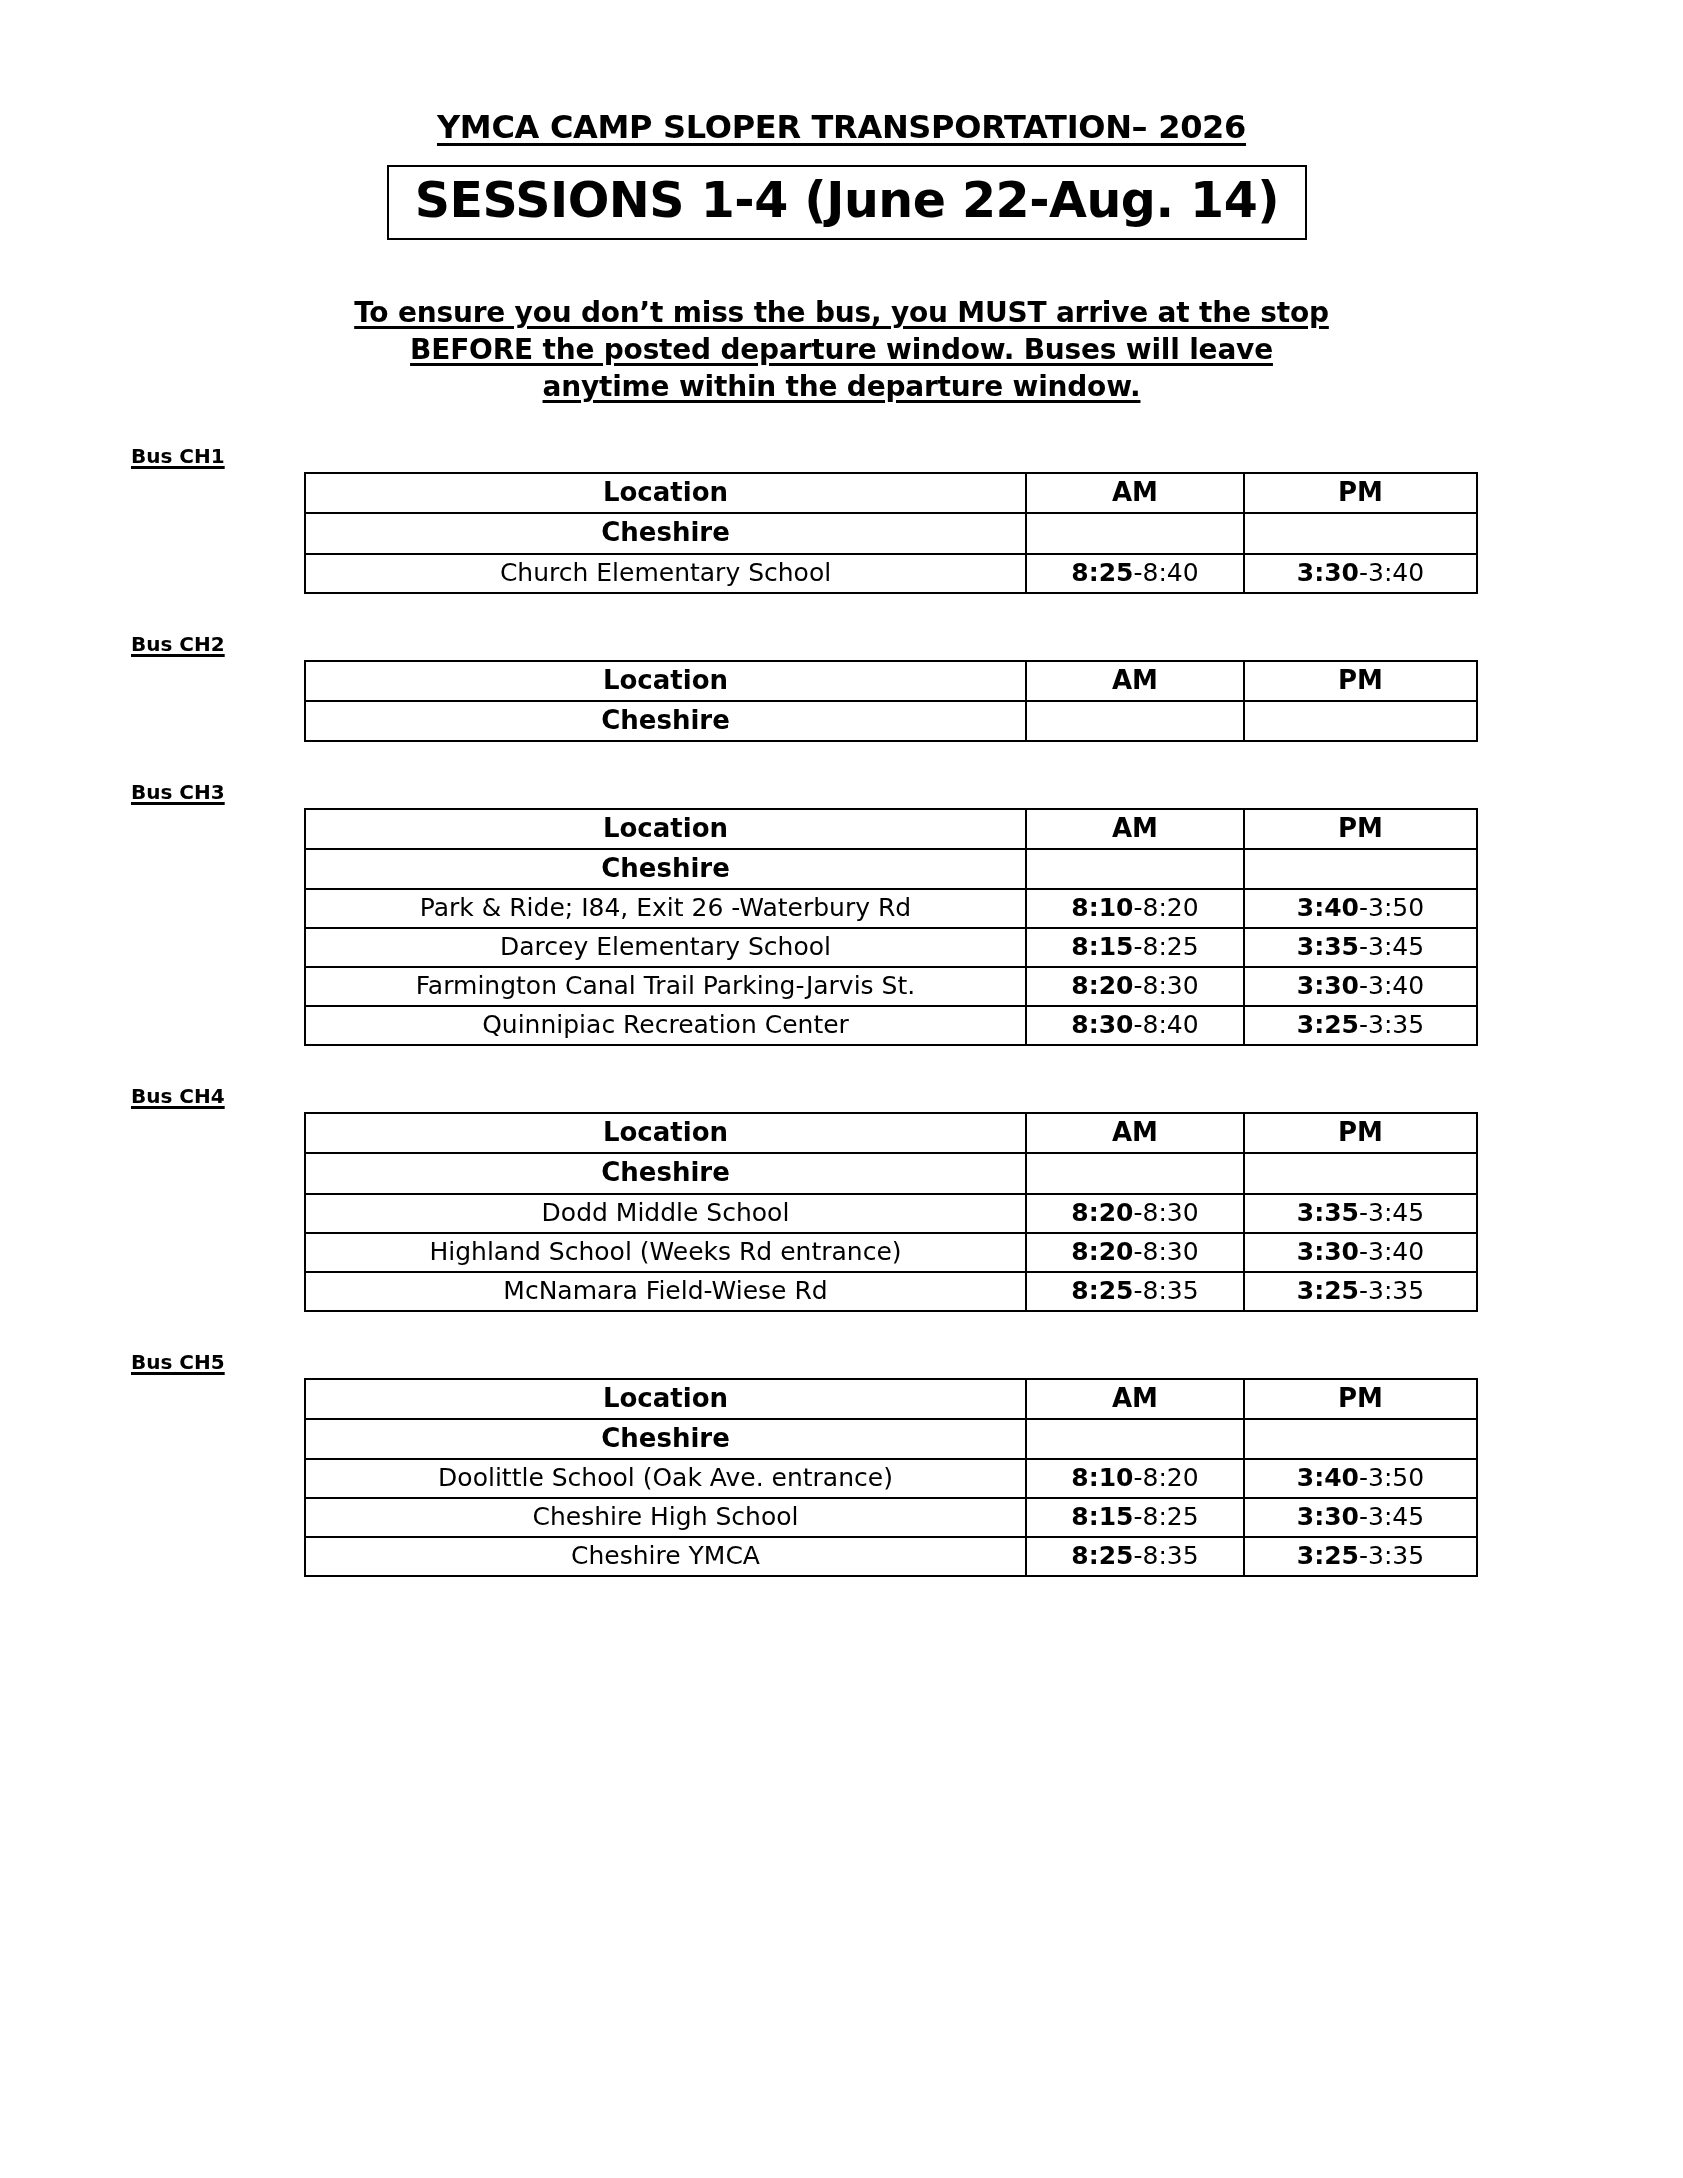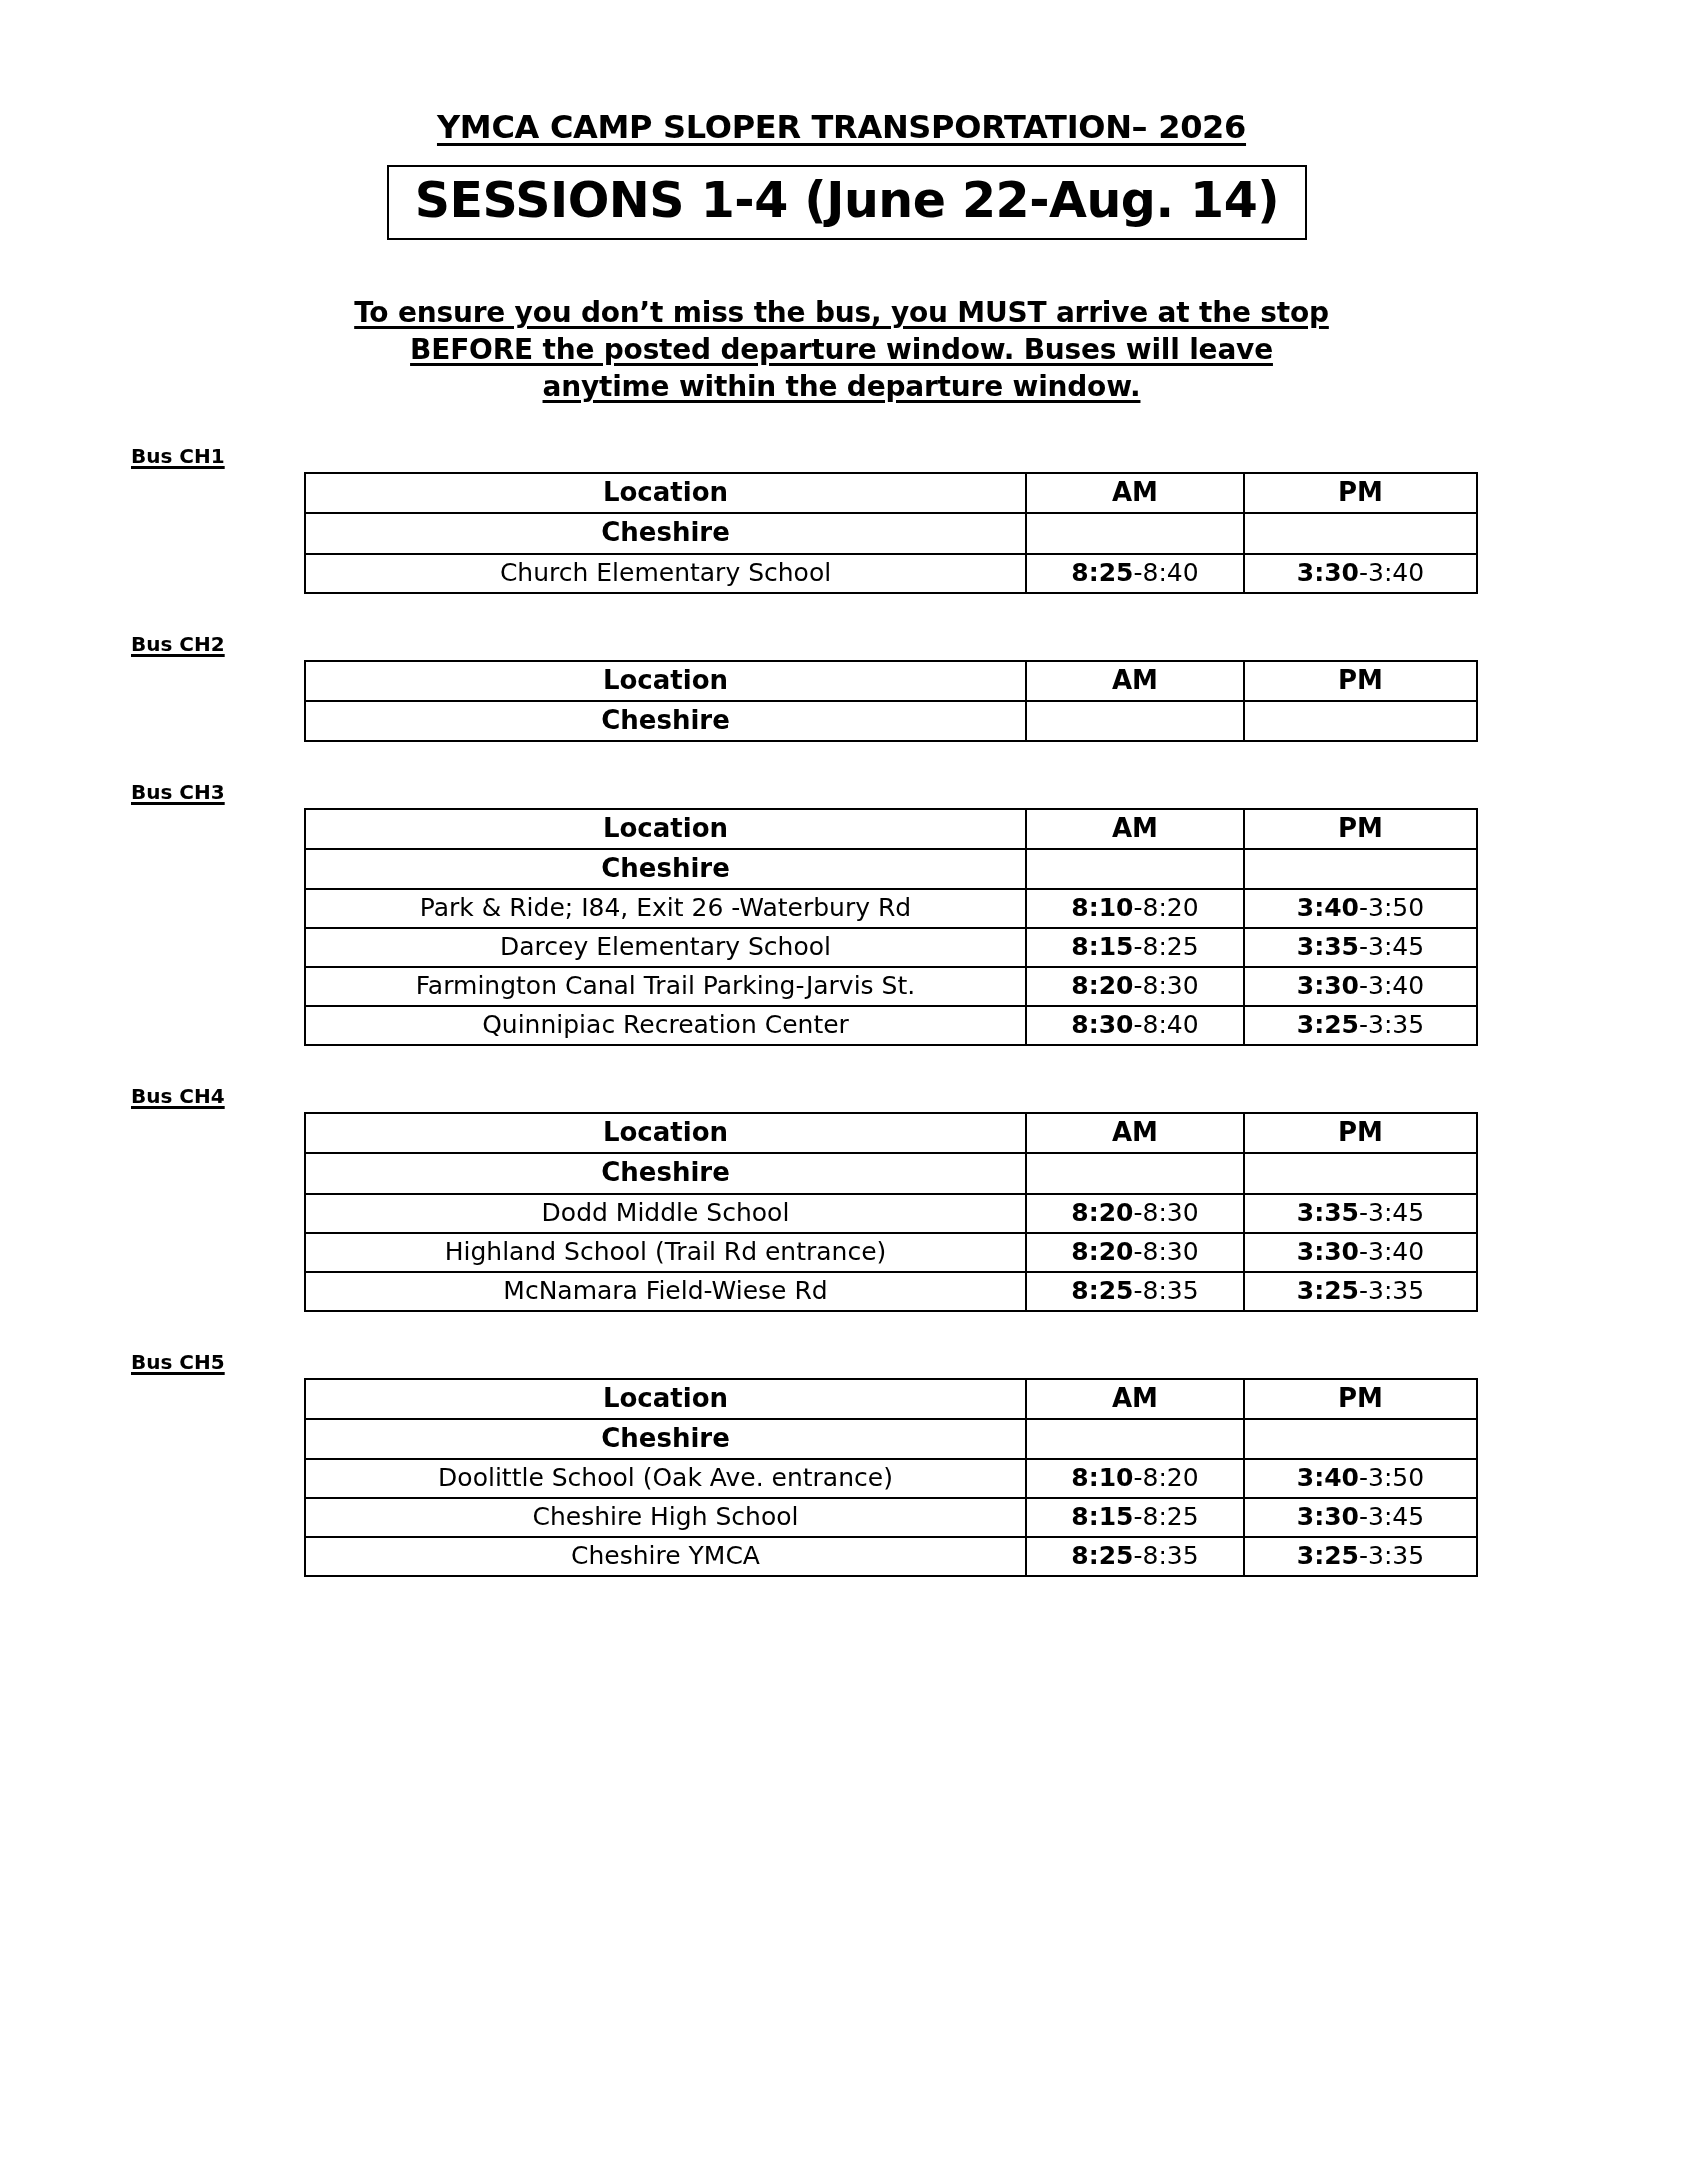--- a/index.html
+++ b/index.html
@@ -253,21 +253,21 @@
             </tr>
             <tr>
               <td class="loc">
                 <span class="loc-line">Dodd Middle School</span>
               </td>
               <td class="time"><span class="t-start">8:20</span><span class="t-end">-8:30</span></td>
               <td class="time"><span class="t-start">3:35</span><span class="t-end">-3:45</span></td>
             </tr>
             <tr>
               <td class="loc">
-                <span class="loc-line">Highland School (Trail Rd entrance)</span>
+                <span class="loc-line">Highland School (Weeks Rd entrance)</span>
               </td>
               <td class="time"><span class="t-start">8:20</span><span class="t-end">-8:30</span></td>
               <td class="time"><span class="t-start">3:30</span><span class="t-end">-3:40</span></td>
             </tr>
             <tr>
               <td class="loc">
                 <span class="loc-line">McNamara Field-Wiese Rd</span>
               </td>
               <td class="time"><span class="t-start">8:25</span><span class="t-end">-8:35</span></td>
               <td class="time"><span class="t-start">3:25</span><span class="t-end">-3:35</span></td>

